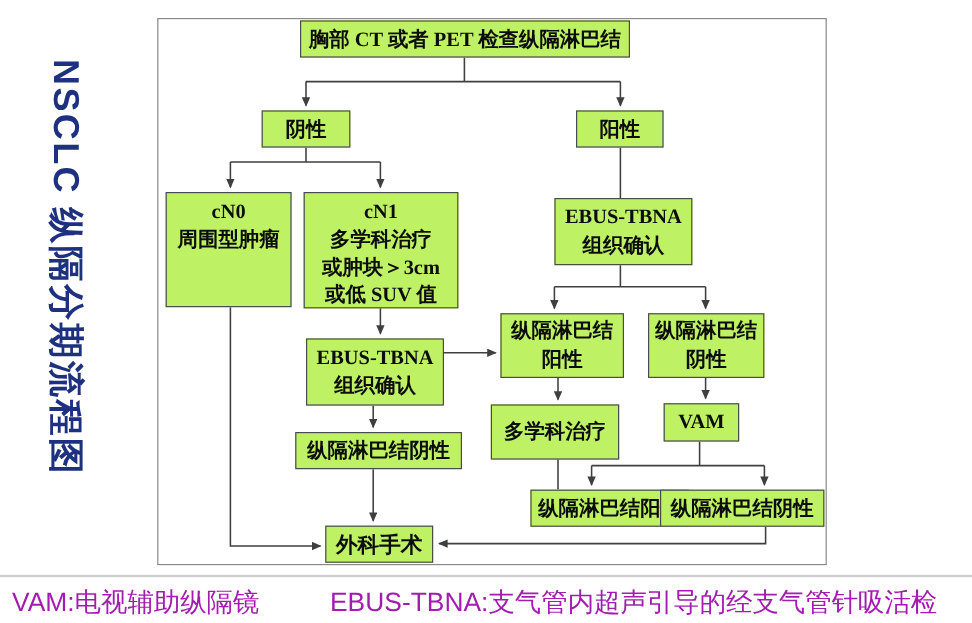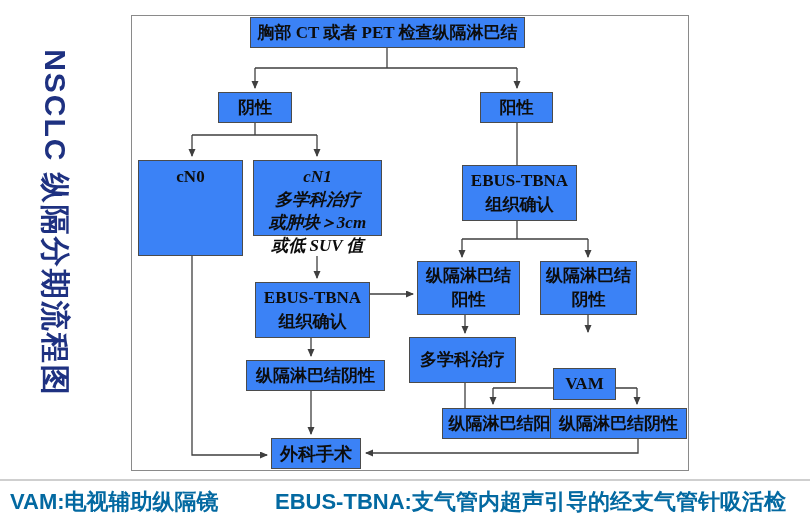--- a/index.html
+++ b/index.html
@@ -10,39 +10,39 @@
   
   #frame {
     position:absolute; left:131px; top:15px; width:558px; height:456px;
     border:1px solid #8a8a8a; background:#fff; box-sizing:border-box;
   }
   
   #wires { position:absolute; left:0; top:0; width:810px; height:519px; }
 
   
   .node {
-    position:absolute; box-sizing:border-box; background:#3b82f6;
+    position:absolute; box-sizing:border-box; background:#bef264;
     border:1.5px solid #4b4b4b; color:#0d0d0d;
     display:flex; flex-direction:column; align-items:center; justify-content:center;
     font-weight:bold; font-size:17px; line-height:24px; text-align:center;
     font-family:"Liberation Serif", serif; white-space:nowrap;
   }
   .node.top-align { justify-content:flex-start; padding-top:4px; line-height:23px; }
 
   #n-ct          { left:250px; top:17px;  width:275px; height:31px; }
   #n-neg         { left:218px; top:92px;  width:74px;  height:31px; }
   #n-pos         { left:480px; top:92px;  width:73px;  height:31px; }
   #n-cn0         { left:138px; top:160px; width:105px; height:96px; }
-  #n-cn1         { left:253px; top:160px; width:129px; height:76px;font-style:italic; }
+  #n-cn1         { left:253px; top:160px; width:129px; height:97px; }
   #n-ebus-r      { left:462px; top:165px; width:115px; height:56px; }
   #n-mln-pos-mid { left:417px; top:261px; width:103px; height:54px; }
   #n-mln-neg-mid { left:540px; top:261px; width:97px;  height:54px; }
   #n-ebus-l      { left:255px; top:282px; width:115px; height:56px; }
   #n-multi       { left:409px; top:337px; width:107px; height:46px; }
-  #n-vam         { left:553px; top:336px; width:63px;  height:32px;margin-top:32px; }
+  #n-vam         { left:553px; top:336px; width:63px;  height:32px; }
   #n-mln-neg-left{ left:246px; top:360px; width:139px; height:31px; }
   #n-mln-pos-bot { left:396px; top:408px; width:132px; height:31px;margin-left:46px; }
   #n-mln-neg-bot { left:550px; top:408px; width:137px; height:31px; }
   #n-surgery     { left:271px; top:438px; width:90px;  height:31px; font-size:18px; }
 
   
   #v-title {
     position:absolute; left:-146px; top:205px; width:406px; height:36px;
     transform:rotate(90deg); text-align:center;
     font-family:"Liberation Sans", sans-serif; font-weight:bold;
@@ -51,22 +51,22 @@
 
   
   #divider {
     position:absolute; left:0; top:479px; width:810px; height:2px;
     background:#cfcfcf;
   }
 
   
   #legend {
     position:absolute; left:0; top:487px; width:744px; height:30px;
-    font-family:"Liberation Sans", sans-serif; font-weight:bold;
-    font-size:22px; color:#0369a1; white-space:nowrap;
+    font-family:"Liberation Sans", sans-serif; font-weight:normal;
+    font-size:22px; color:#a21caf; white-space:nowrap;
   }
   #legend .vam  { position:absolute; left:10px;  top:0; }
   #legend .ebus { position:absolute; left:275px; top:0; }
 </style>
 </head>
 <body>
 
 <div id="stage">
 
   <div id="v-title">NSCLC 纵隔分期流程图</div>
@@ -126,20 +126,21 @@
   <div class="node" id="n-neg">
     <span>阴性</span>
   </div>
 
   <div class="node" id="n-pos">
     <span>阳性</span>
   </div>
 
   <div class="node top-align" id="n-cn0">
     <span>cN0</span>
+    <span>周围型肿瘤</span>
   </div>
 
   <div class="node top-align" id="n-cn1">
     <span>cN1</span>
     <span>多学科治疗</span>
     <span>或肿块＞3cm</span>
     <span>或低 SUV 值</span>
   </div>
 
   <div class="node" id="n-ebus-r">

